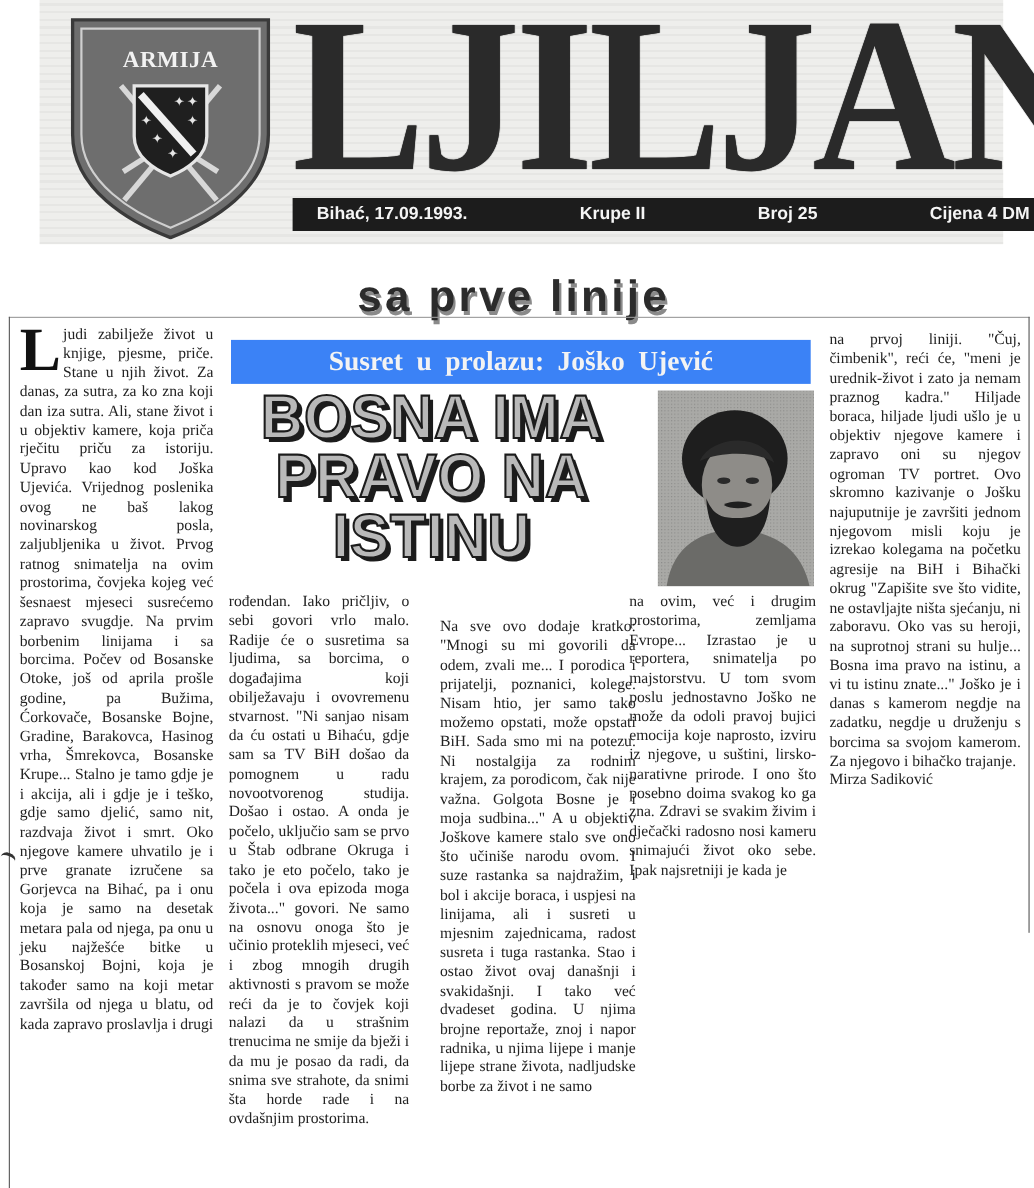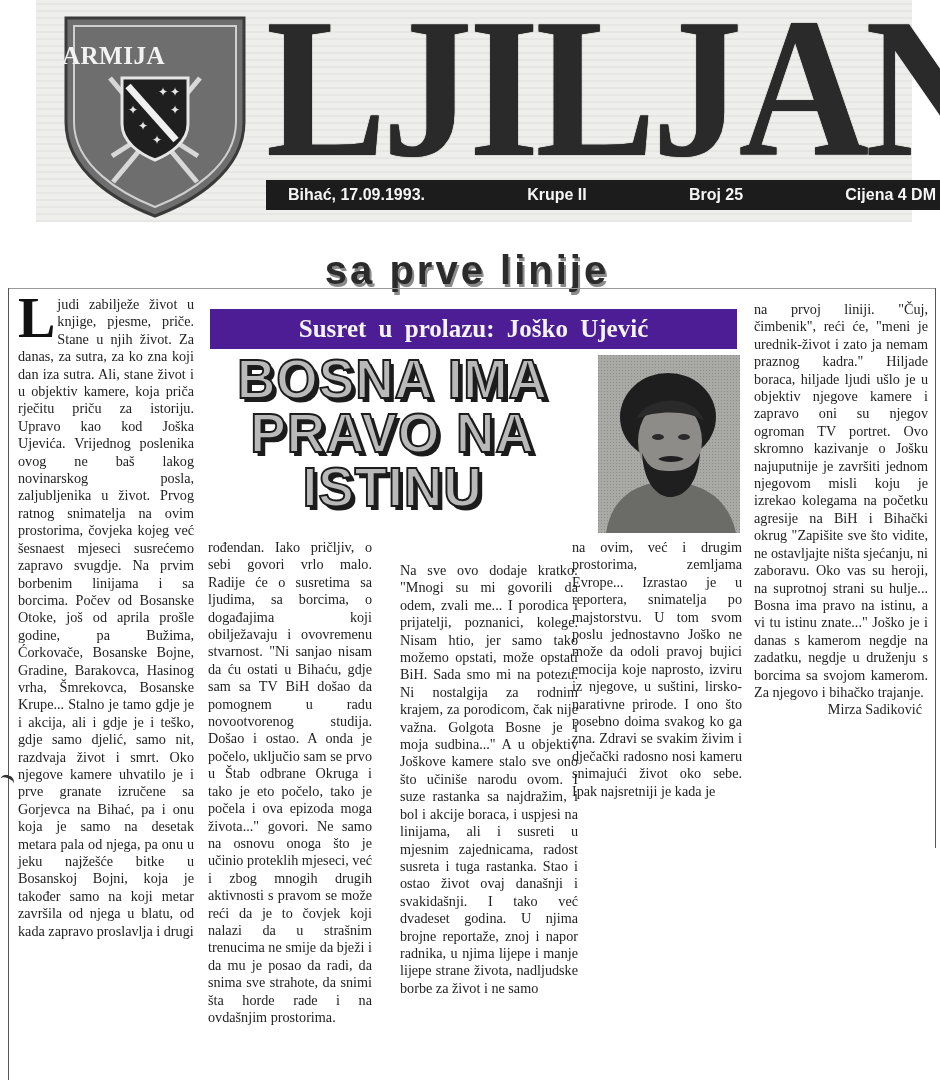--- a/index.html
+++ b/index.html
@@ -13,22 +13,22 @@
   }
   .masthead::before { 
     content: ""; position: absolute; inset: 0;
     background: repeating-linear-gradient(0deg, rgba(0,0,0,0.035) 0 2px, transparent 2px 7px);
   }
   .shield {
     position: absolute; left: 26px; top: 12px; width: 186px; height: 206px;
   }
   .shield svg { width: 100%; height: 100%; display: block; }
   .shield-title {
-    position: absolute; left: 0; top: 30px; width: 100%; 
-    font-family: "Liberation Serif", serif; font-weight: bold; font-size: 25px;
+    position: absolute; left: 0; top: 30px; width: 100%; text-align: center;
+    font-family: "Liberation Serif", serif; font-weight: bold; font-size: 21px;
     color: #f2f2f2; letter-spacing: 0.5px;
   }
   .logo-text {
     position: absolute; left: 230px; top: 2px; width: 644px; height: 168px;
     font-family: "Liberation Serif", serif; font-weight: bold;
     font-size: 196px; line-height: 168px; color: #2a2a2a;
     letter-spacing: -4px; transform: scaleX(0.92) scaleY(1.02); transform-origin: left top;
     white-space: nowrap;
     text-shadow: 0 0 1px #000;
   }
@@ -68,42 +68,42 @@
   .col-5 { left: 754px; top: 301px; width: 174px; }
 
   .dropcap {
     float: left; font-family: "Liberation Serif", serif; font-weight: bold;
     font-size: 56px; line-height: 40px; margin: 2px 2px -2px 0; color: #111;
   }
 
   
   .kicker {
     position: absolute; left: 210px; top: 309px; width: 527px; height: 40px;
-    background: #4c1d95; color: #f3f3f3;
+    background: #3b82f6; color: #f3f3f3;
     font-family: "Liberation Serif", serif; font-weight: bold; font-size: 25px;
     display: flex; align-items: center; justify-content: center; word-spacing: 6px;
   }
   .headline {
     position: absolute; left: 212px; top: 352px; width: 380px; height: 180px;
     font-family: "Liberation Sans", sans-serif; font-weight: bold; font-size: 56px;
     line-height: 54px; color: #b9b9b9; text-align: center;
     -webkit-text-stroke: 2px #1c1c1c;
     text-shadow: 4px 4px 0 #1c1c1c;
     letter-spacing: 1px;
     transform: scaleX(0.95); transform-origin: left top;
   }
   .headline .line { display: block; white-space: nowrap; }
 
   .photo {
     position: absolute; left: 598px; top: 355px; width: 142px; height: 178px;
     background: #b8b8b6; overflow: hidden;
   }
   .photo svg { width: 100%; height: 100%; display: block; }
 
-  .byline { text-align: right; padding-right: 6px; margin-top: 2px; }
+  .byline { padding-right: 6px; margin-top: 2px; }
 
   .crease {
     position: absolute; left: 0; top: 775px; width: 14px; height: 12px;
     border-top: 3px solid #333; border-radius: 60% 60% 0 0; transform: rotate(20deg);
   }
 </style>
 </head>
 <body>
 
 <div class="masthead">

